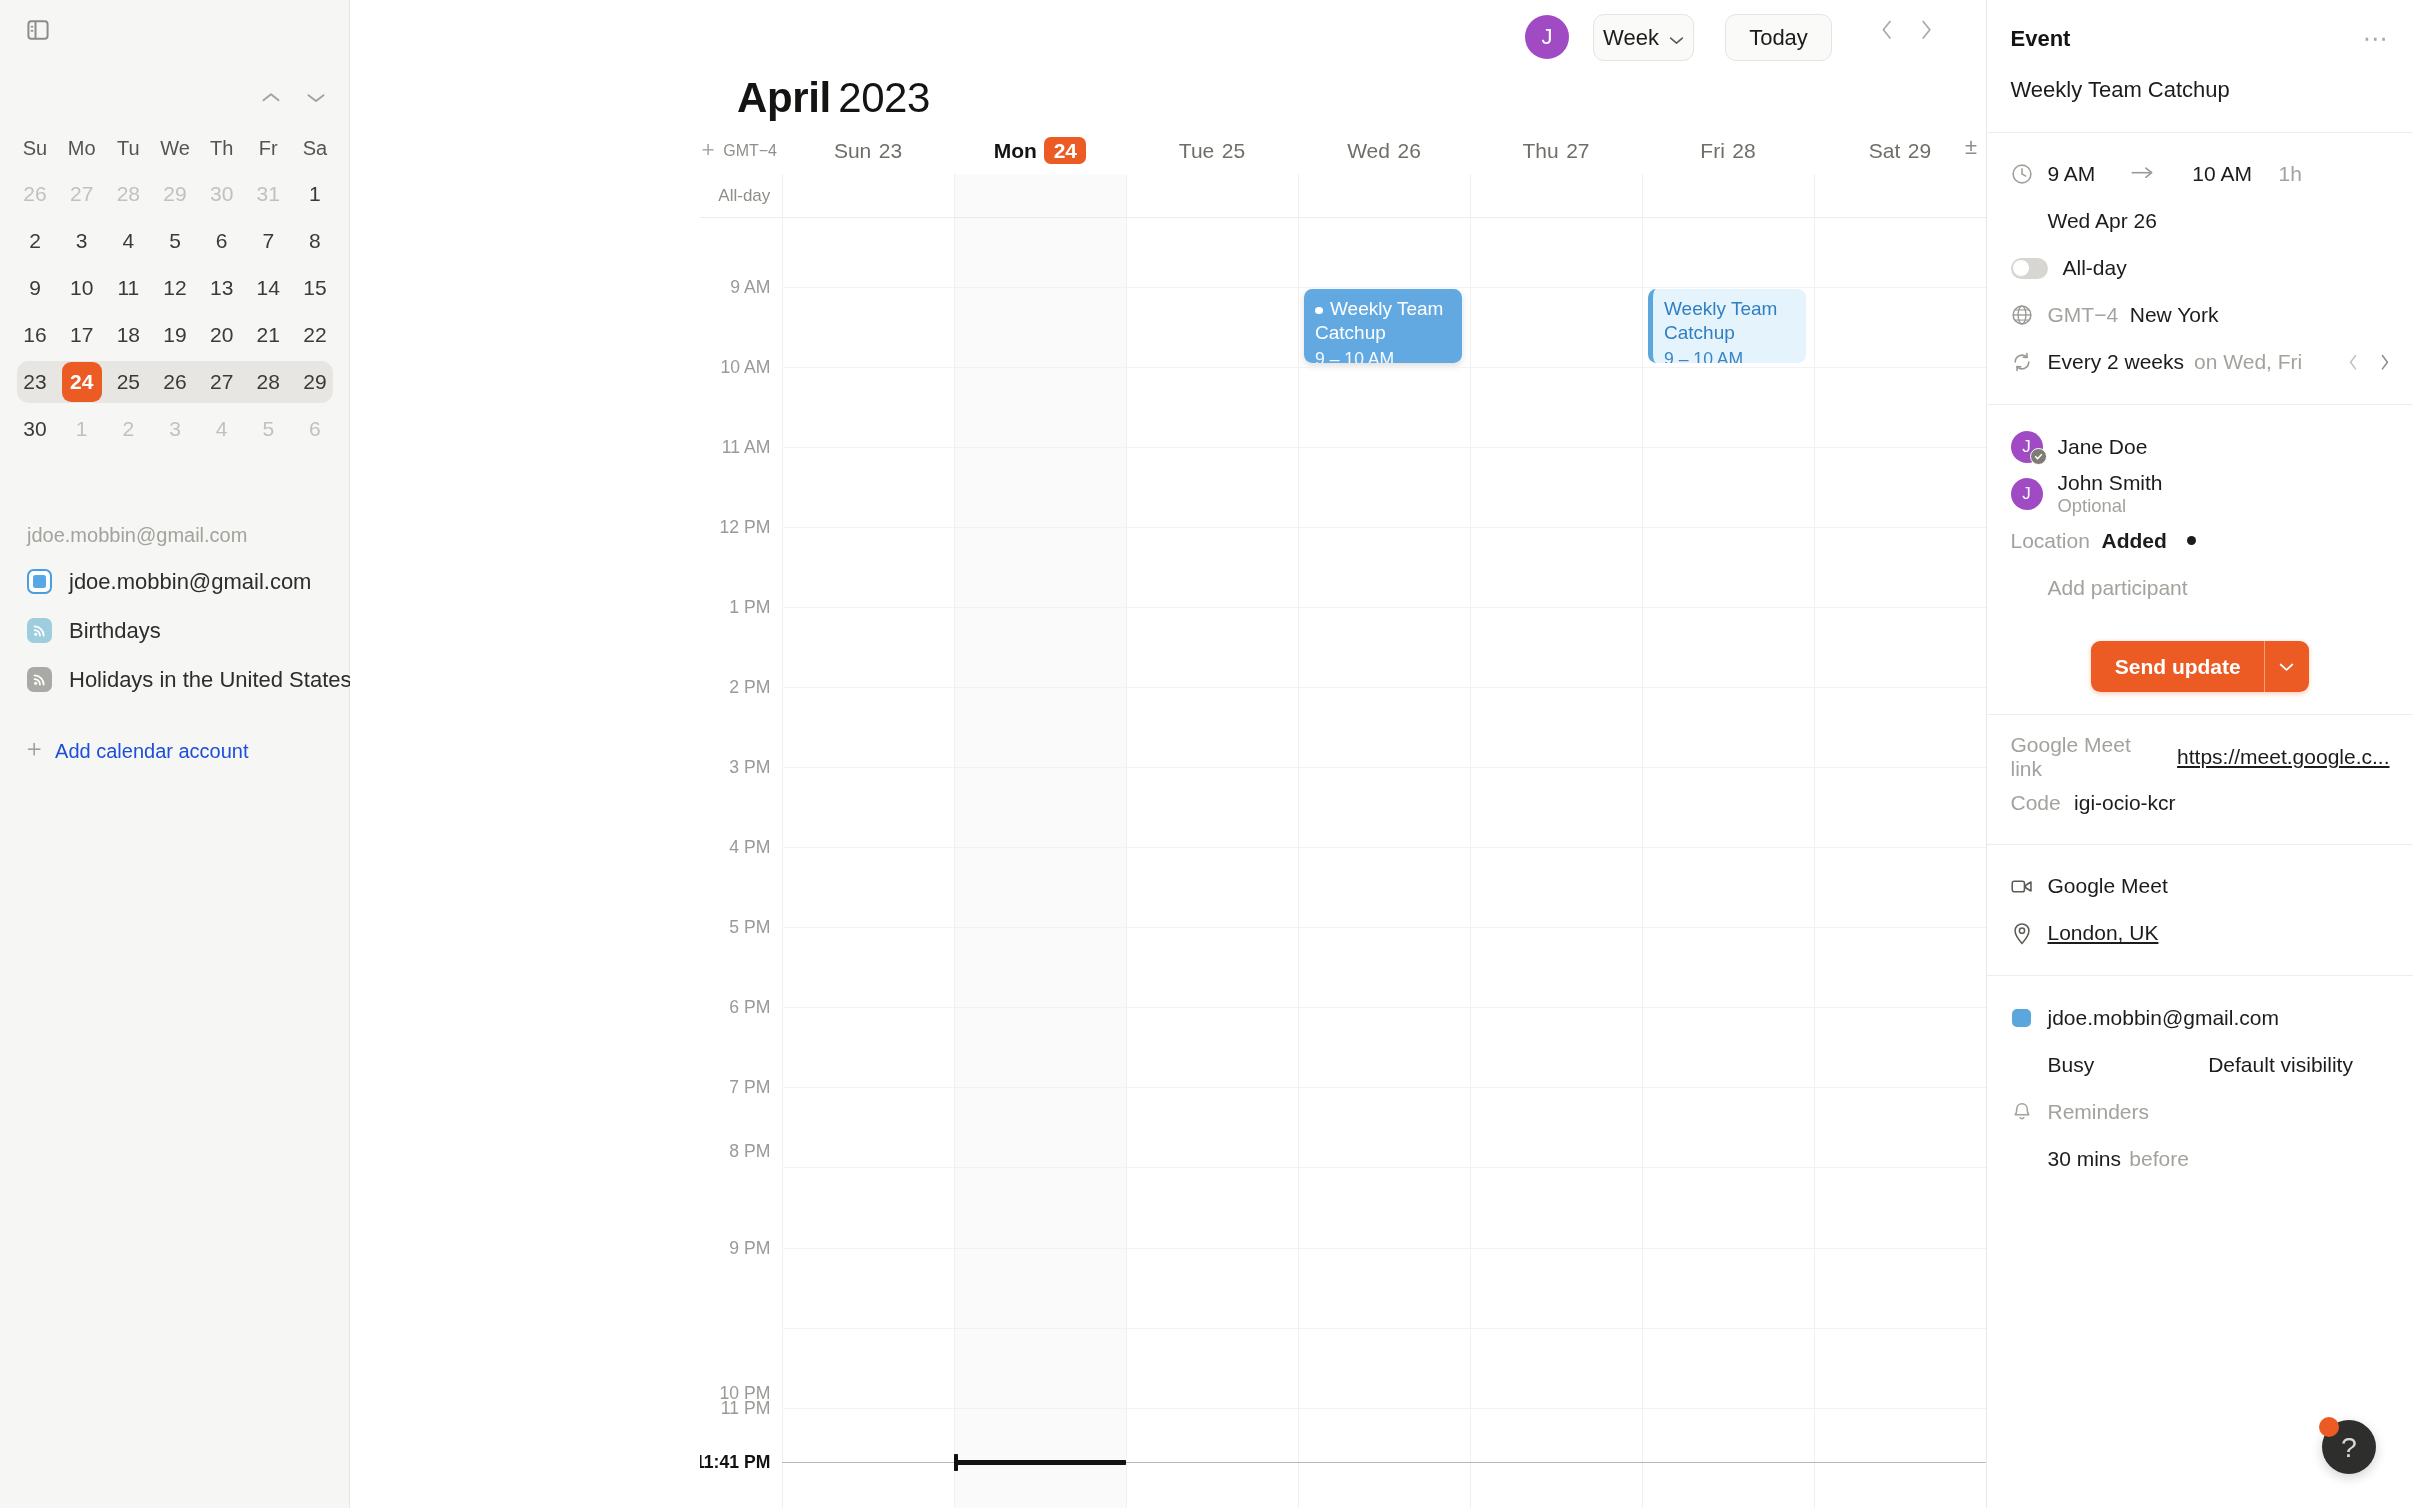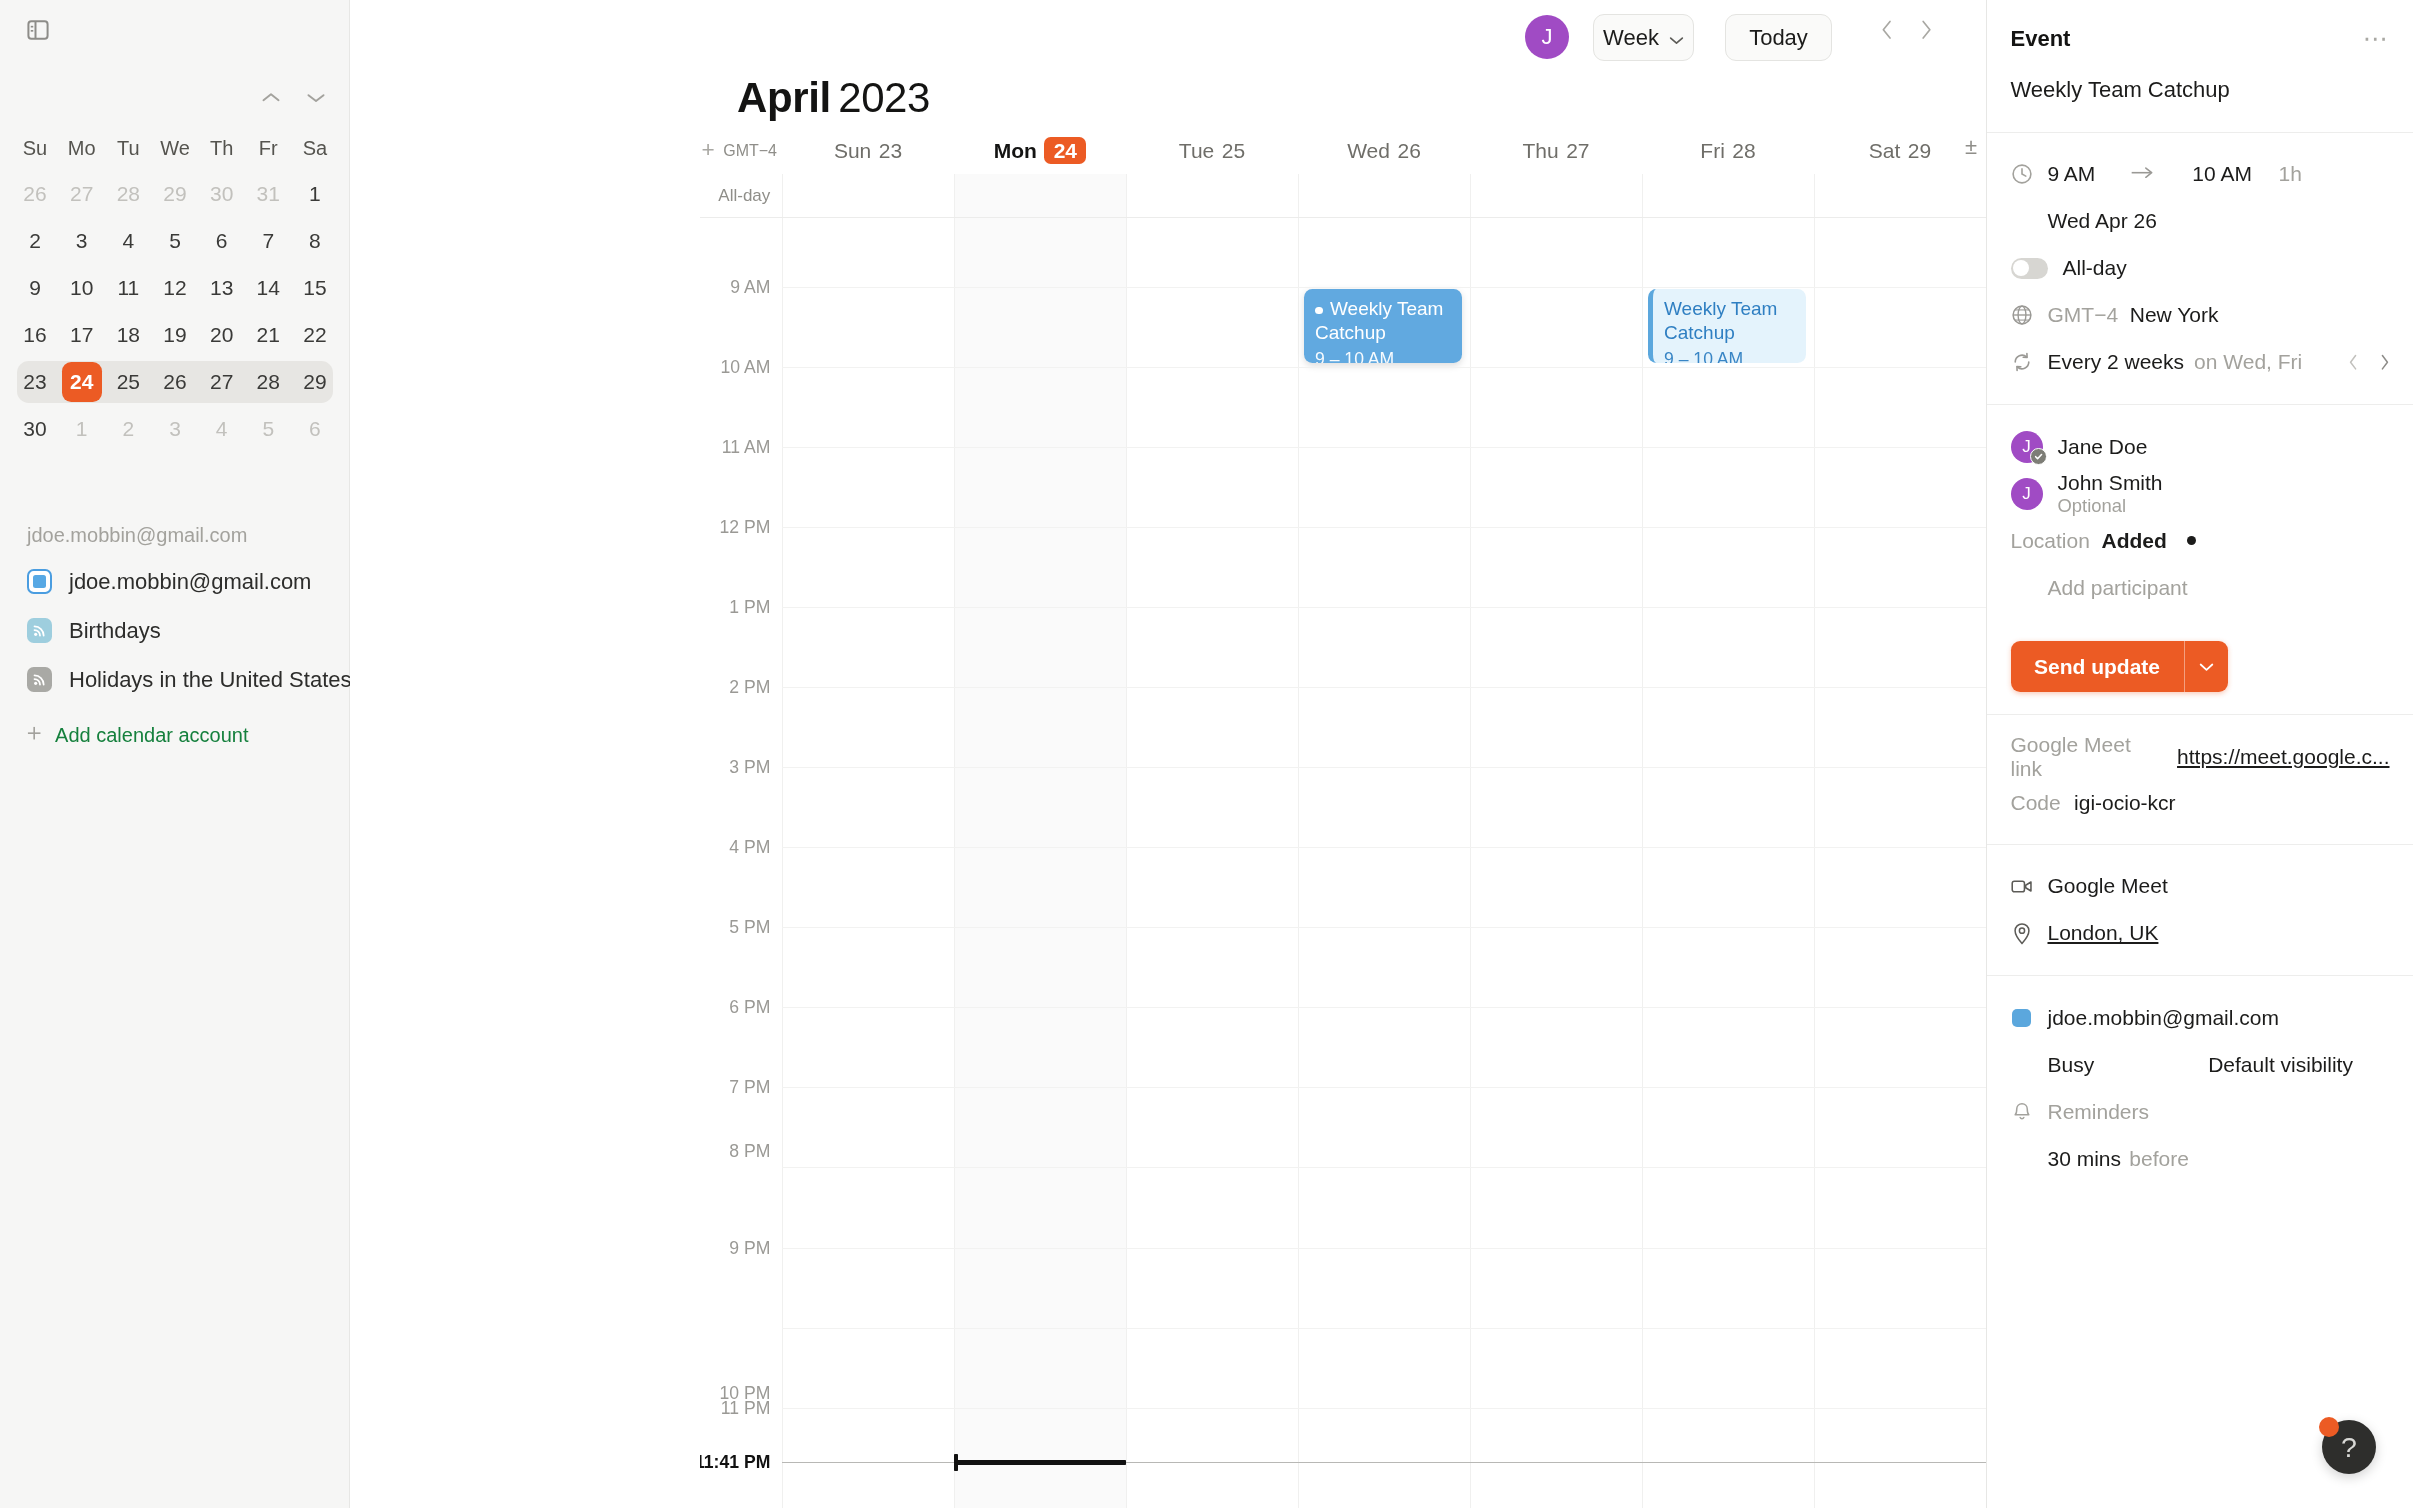--- a/index.html
+++ b/index.html
@@ -66,23 +66,23 @@
   }
   .cal-chk i { width: 13.4px; height: 13.4px; border-radius: 2.5px; background: #57a8e4; display: block; }
   .cal-rss {
     width: 25px; height: 25px; border-radius: 6.7px; flex: 0 0 25px;
     display: flex; align-items: center; justify-content: center;
   }
   .cal-rss.c1 { background: #9ecede; }
   .cal-rss.c2 { background: #a9a9a5; }
 
   .add-acct {
-    position: absolute; left: 25px; top: 724px;
+    position: absolute; left: 25px; top: 740px;
     display: flex; align-items: center; gap: 11.7px;
-    font-size: 20px; color: #15803d; cursor: pointer;
+    font-size: 20px; color: #1d4ed8; cursor: pointer;
   }
 
   
   .main { flex: 1 1 auto; position: relative; background: #fff; width: 1751px; }
   .topbar { height: 74px; position: relative; }
   .avatar-top {
     position: absolute; right: 844px; top: 15px;
     width: 44px; height: 44px; border-radius: 50%;
     background: #a04bc4; color: #fff;
     display: flex; align-items: center; justify-content: center;
@@ -181,21 +181,21 @@
   .p-sm { font-size: 18.4px; color: #a3a29d; }
   .ind { padding-left: 37px; }
   .toggle { width: 37px; height: 21px; border-radius: 11px; background: #d7d6d2; position: relative; cursor: pointer; flex: 0 0 37px; }
   .toggle i { position: absolute; left: 2.5px; top: 2.5px; width: 16px; height: 16px; border-radius: 50%; background: #fff; }
   .rec-navs { margin-left: auto; display: flex; gap: 20px; }
   .rec-navs span { cursor: pointer; line-height: 0; }
   .pav { width: 32px; height: 32px; border-radius: 50%; background: #a04bc4; color: #fff;
     display: flex; align-items: center; justify-content: center; font-size: 17px; flex: 0 0 32px; position: relative; }
   .pav .chk { position: absolute; right: -4.2px; bottom: -2.5px; width: 17px; height: 17px; border-radius: 50%;
     background: #7d7d76; border: 1.7px solid #fff; display: flex; align-items: center; justify-content: center; }
-  .send-wrap { display: flex; justify-content: flex-start; padding: 11.7px 23.5px 22px; }
+  .send-wrap { display: flex; justify-content: center; padding: 11.7px 23.5px 22px; }
   .send {
     display: flex; align-items: stretch; background: #ec5b24; border-radius: 9.2px;
     color: #fff; cursor: pointer; overflow: hidden; box-shadow: 0 1.7px 5px rgba(236,91,36,.3);
   }
   .send .lbl { padding: 13.4px 23.5px; font-size: 21px; font-weight: 700; }
   .send .div { width: 0.8px; background: rgba(255,255,255,.42); }
   .send .car { padding: 13.4px 13.4px; display: flex; align-items: center; }
   .link { text-decoration: underline; color: #1c1c1b; cursor: pointer; }
   .kv { display: flex; align-items: center; gap: 13.4px; min-height: 44px; }
   .kv .k { font-size: 21px; color: #a3a29d; }

